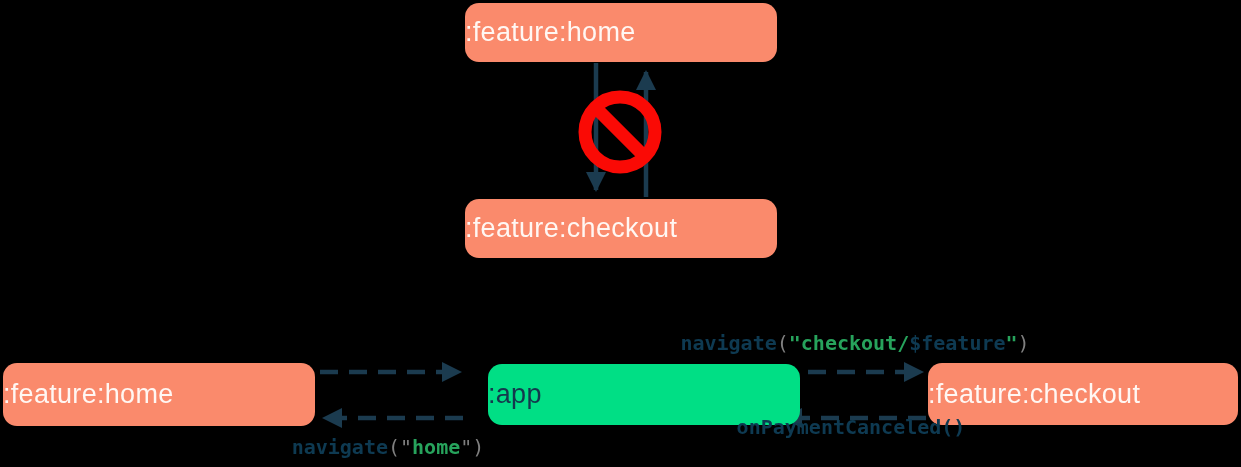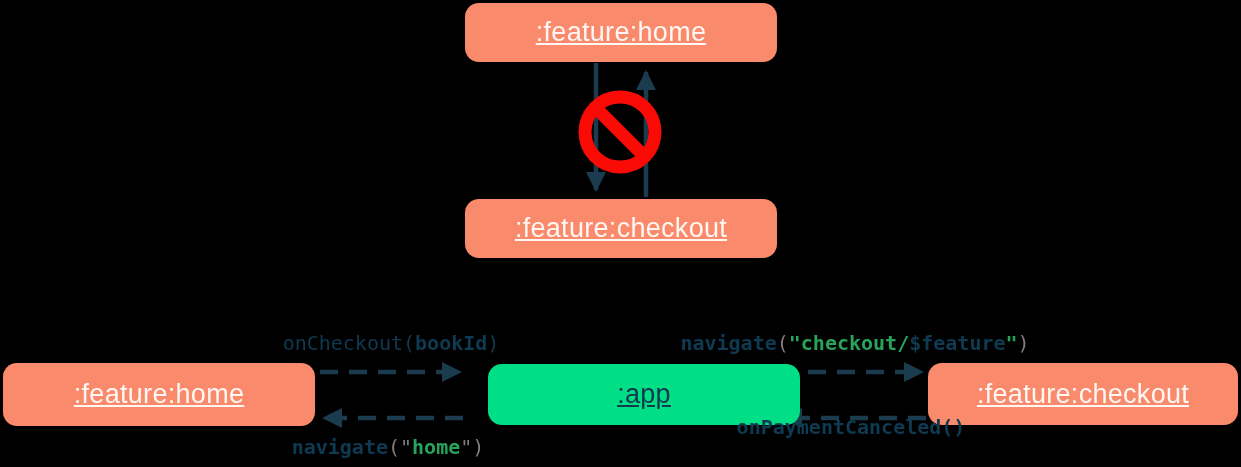--- a/index.html
+++ b/index.html
@@ -6,24 +6,23 @@
   .canvas{
     position:relative;
     width:1241px;height:467px;
     background:#000;
     overflow:hidden;
     font-family:"Liberation Sans", sans-serif;
   }
   .node{
     position:absolute;
     border-radius:14px;
-    display:flex;align-items:center;justify-content:center;
+    display:flex;align-items:center;
     font-size:27px;
     letter-spacing:0.3px;
-    text-decoration:underline;
   }
   .node.salmon{background:#FA8A6C;color:#FFF7F3;}
   .node.green{background:#00DF85;color:#14384D;}
   
   .n-home-top{left:465px;top:3px;width:312px;height:59px;}
   .n-checkout-top{left:465px;top:199px;width:312px;height:59px;}
   
   .n-home{left:3px;top:363px;width:312px;height:63px;}
   .n-app{left:488px;top:364px;width:312px;height:61px;}
   .n-checkout{left:928px;top:363px;width:310px;height:62px;}
@@ -95,17 +94,16 @@
   <div class="node salmon n-home">
     <span>:feature:home</span>
   </div>
   <div class="node green n-app">
     <span>:app</span>
   </div>
   <div class="node salmon n-checkout">
     <span>:feature:checkout</span>
   </div>
 
-  <div class="code-label lbl-oncheckout"><span class="seg-navy">onCheckout(</span><span class="seg-navy-bold">bookId</span><span class="seg-navy">)</span></div>
   <div class="code-label lbl-nav-checkout"><span class="seg-navy-bold">navigate</span><span class="seg-gray">(</span><span class="seg-green-bold">"checkout/</span><span class="seg-navy-bold">$feature</span><span class="seg-green-bold">"</span><span class="seg-gray">)</span></div>
   <div class="code-label lbl-nav-home"><span class="seg-navy-bold">navigate</span><span class="seg-gray">("</span><span class="seg-green-bold">home</span><span class="seg-gray">")</span></div>
   <div class="code-label lbl-onpaymentcanceled"><span class="seg-navy-bold">onPaymentCanceled()</span></div>
 </div>
 
 </body></html>

